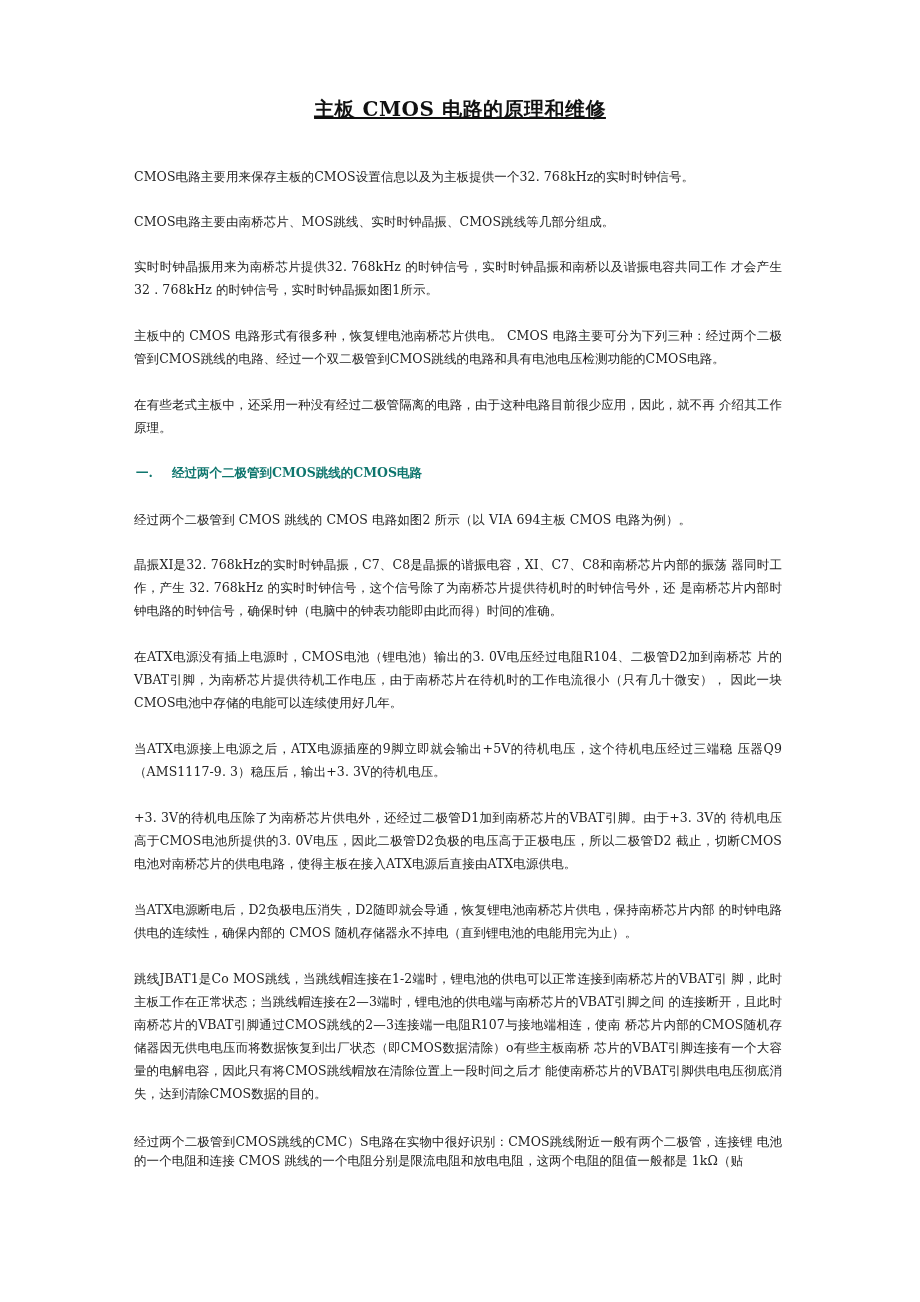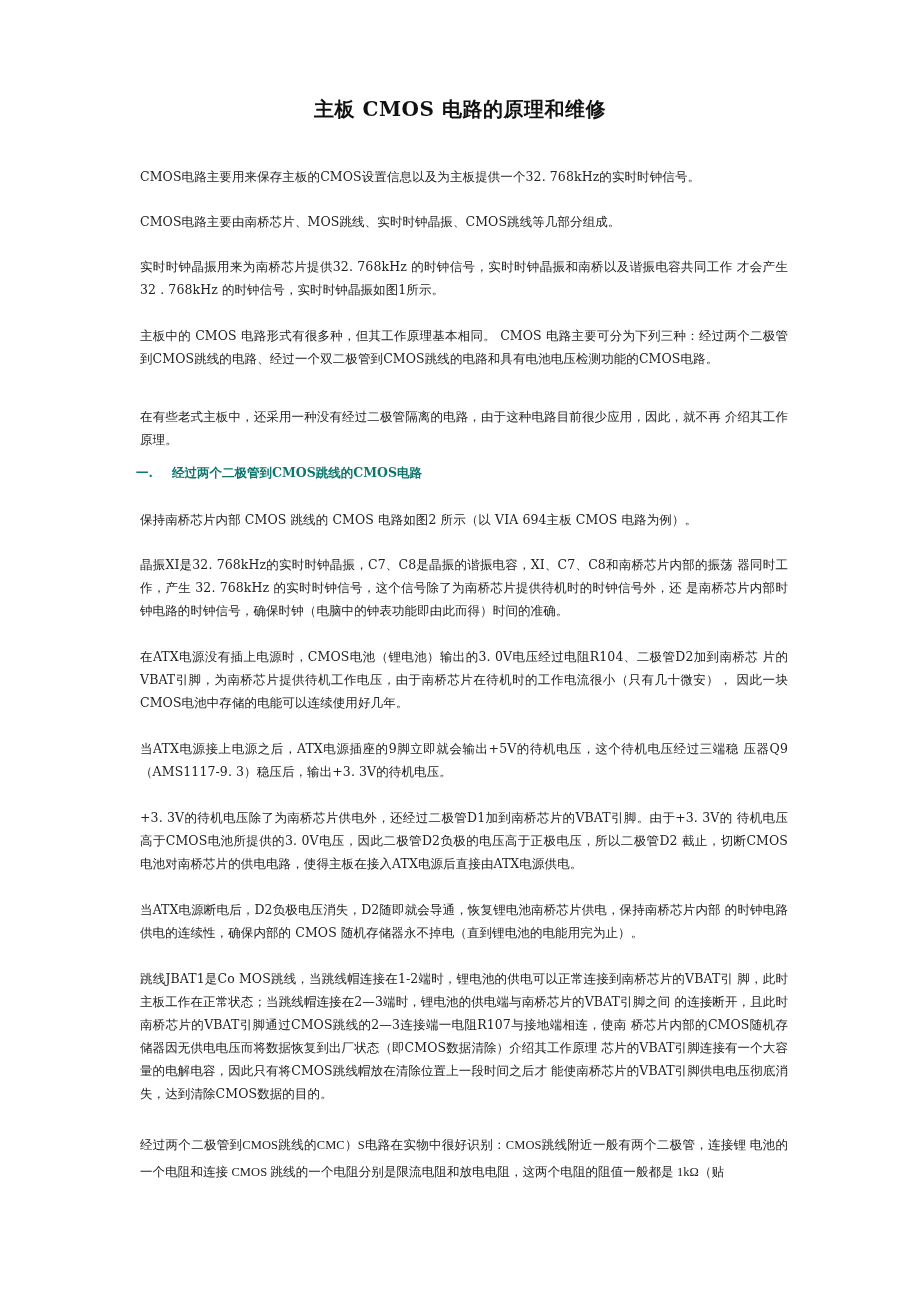--- a/index.html
+++ b/index.html
@@ -1,41 +1,41 @@
 <!DOCTYPE html>
 <html><head>
 <meta charset="utf-8">
 <style>
   html, body { margin: 0; padding: 0; background: #ffffff; }
   body { width: 920px; height: 1302px; position: relative; overflow: hidden;
          font-family: "DejaVu Serif", "Liberation Serif", serif; color: #1a1a1a; }
   .title { position: absolute; top: 96px; left: 0; width: 920px; text-align: center;
-           font-size: 20px; font-weight: bold; color: #111; letter-spacing: 0.5px; }
-  .p { position: absolute; left: 140px; width: 648px; font-size: 12.5px; line-height: 23px;
+           font-size: 20px; font-weight: bold; color: #111; letter-spacing: 0.5px; text-decoration: underline; }
+  .p { position: absolute; left: 134px; width: 648px; font-size: 12.5px; line-height: 23px;
        color: #222; text-align: justify; letter-spacing: 0.1px; }
   .h { position: absolute; left: 136px; font-size: 12.5px; font-weight: bold; color: #0f766e; }
   .h .num { display: inline-block; width: 36px; }
 </style>
 </head>
 <body>
 
 <div>
   <div class="title">主板 CMOS 电路的原理和维修</div>
 
   <div class="p" style="top:165px;">CMOS电路主要用来保存主板的CMOS设置信息以及为主板提供一个32. 768kHz的实时时钟信号。</div>
   <div class="p" style="top:210px;">CMOS电路主要由南桥芯片、MOS跳线、实时时钟晶振、CMOS跳线等几部分组成。</div>
   <div class="p" style="top:255px;">实时时钟晶振用来为南桥芯片提供32. 768kHz 的时钟信号，实时时钟晶振和南桥以及谐振电容共同工作 才会产生32 . 768kHz 的时钟信号，实时时钟晶振如图1所示。</div>
-  <div class="p" style="top:324px;">主板中的 CMOS 电路形式有很多种，但其工作原理基本相同。 CMOS 电路主要可分为下列三种：经过两个二极管到CMOS跳线的电路、经过一个双二极管到CMOS跳线的电路和具有电池电压检测功能的CMOS电路。</div>
-  <div class="p" style="top:393px;margin-top:12px;">在有些老式主板中，还采用一种没有经过二极管隔离的电路，由于这种电路目前很少应用，因此，就不再 介绍其工作原理。</div>
+  <div class="p" style="top:324px;">主板中的 CMOS 电路形式有很多种，恢复锂电池南桥芯片供电。 CMOS 电路主要可分为下列三种：经过两个二极管到CMOS跳线的电路、经过一个双二极管到CMOS跳线的电路和具有电池电压检测功能的CMOS电路。</div>
+  <div class="p" style="top:393px;">在有些老式主板中，还采用一种没有经过二极管隔离的电路，由于这种电路目前很少应用，因此，就不再 介绍其工作原理。</div>
 
   <div class="h" style="top:465px;">
     <span class="num">一.</span><span>经过两个二极管到CMOS跳线的CMOS电路</span>
   </div>
 
-  <div class="p" style="top:508px;">保持南桥芯片内部 CMOS 跳线的 CMOS 电路如图2 所示（以 VIA 694主板 CMOS 电路为例）。</div>
+  <div class="p" style="top:508px;">经过两个二极管到 CMOS 跳线的 CMOS 电路如图2 所示（以 VIA 694主板 CMOS 电路为例）。</div>
   <div class="p" style="top:553px;">晶振XI是32. 768kHz的实时时钟晶振，C7、C8是晶振的谐振电容，XI、C7、C8和南桥芯片内部的振荡 器同时工作，产生 32. 768kHz 的实时时钟信号，这个信号除了为南桥芯片提供待机时的时钟信号外，还 是南桥芯片内部时钟电路的时钟信号，确保时钟（电脑中的钟表功能即由此而得）时间的准确。</div>
   <div class="p" style="top:645px;">在ATX电源没有插上电源时，CMOS电池（锂电池）输出的3. 0V电压经过电阻R104、二极管D2加到南桥芯 片的VBAT引脚，为南桥芯片提供待机工作电压，由于南桥芯片在待机时的工作电流很小（只有几十微安）， 因此一块CMOS电池中存储的电能可以连续使用好几年。</div>
   <div class="p" style="top:737px;">当ATX电源接上电源之后，ATX电源插座的9脚立即就会输出+5V的待机电压，这个待机电压经过三端稳 压器Q9（AMS1117-9. 3）稳压后，输出+3. 3V的待机电压。</div>
   <div class="p" style="top:806px;">+3. 3V的待机电压除了为南桥芯片供电外，还经过二极管D1加到南桥芯片的VBAT引脚。由于+3. 3V的 待机电压高于CMOS电池所提供的3. 0V电压，因此二极管D2负极的电压高于正极电压，所以二极管D2 截止，切断CMOS电池对南桥芯片的供电电路，使得主板在接入ATX电源后直接由ATX电源供电。</div>
   <div class="p" style="top:898px;">当ATX电源断电后，D2负极电压消失，D2随即就会导通，恢复锂电池南桥芯片供电，保持南桥芯片内部 的时钟电路供电的连续性，确保内部的 CMOS 随机存储器永不掉电（直到锂电池的电能用完为止）。</div>
-  <div class="p" style="top:967px;">跳线JBAT1是Co MOS跳线，当跳线帽连接在1-2端时，锂电池的供电可以正常连接到南桥芯片的VBAT引 脚，此时主板工作在正常状态；当跳线帽连接在2—3端时，锂电池的供电端与南桥芯片的VBAT引脚之间 的连接断开，且此时南桥芯片的VBAT引脚通过CMOS跳线的2—3连接端一电阻R107与接地端相连，使南 桥芯片内部的CMOS随机存储器因无供电电压而将数据恢复到出厂状态（即CMOS数据清除）介绍其工作原理 芯片的VBAT引脚连接有一个大容量的电解电容，因此只有将CMOS跳线帽放在清除位置上一段时间之后才 能使南桥芯片的VBAT引脚供电电压彻底消失，达到清除CMOS数据的目的。</div>
-  <div class="p" style="top:1132px; line-height:27px;font-family:Liberation Serif, serif;">经过两个二极管到CMOS跳线的CMC）S电路在实物中很好识别：CMOS跳线附近一般有两个二极管，连接锂 电池的一个电阻和连接 CMOS 跳线的一个电阻分别是限流电阻和放电电阻，这两个电阻的阻值一般都是 1kΩ（贴</div>
+  <div class="p" style="top:967px;">跳线JBAT1是Co MOS跳线，当跳线帽连接在1-2端时，锂电池的供电可以正常连接到南桥芯片的VBAT引 脚，此时主板工作在正常状态；当跳线帽连接在2—3端时，锂电池的供电端与南桥芯片的VBAT引脚之间 的连接断开，且此时南桥芯片的VBAT引脚通过CMOS跳线的2—3连接端一电阻R107与接地端相连，使南 桥芯片内部的CMOS随机存储器因无供电电压而将数据恢复到出厂状态（即CMOS数据清除）o有些主板南桥 芯片的VBAT引脚连接有一个大容量的电解电容，因此只有将CMOS跳线帽放在清除位置上一段时间之后才 能使南桥芯片的VBAT引脚供电电压彻底消失，达到清除CMOS数据的目的。</div>
+  <div class="p" style="top:1132px; line-height:19px;">经过两个二极管到CMOS跳线的CMC）S电路在实物中很好识别：CMOS跳线附近一般有两个二极管，连接锂 电池的一个电阻和连接 CMOS 跳线的一个电阻分别是限流电阻和放电电阻，这两个电阻的阻值一般都是 1kΩ（贴</div>
 </div>
 
 </body></html>

